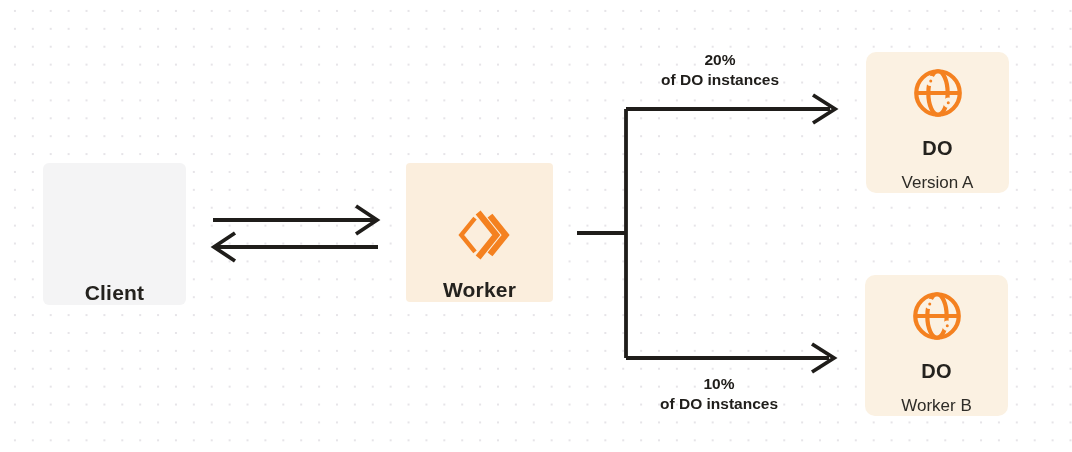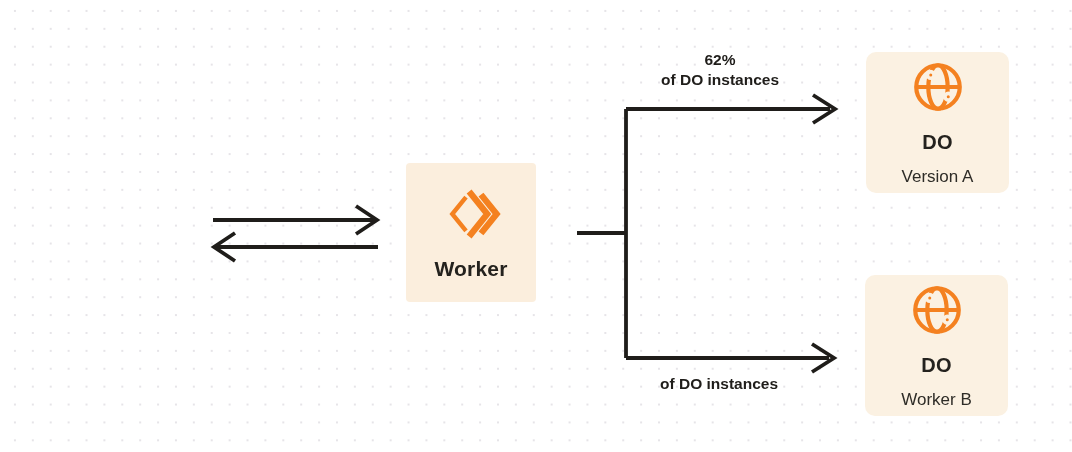--- a/index.html
+++ b/index.html
@@ -42,40 +42,40 @@
     fill: none;
     stroke-linejoin: miter;
     stroke-linecap: butt;
   }
 
   .node {
     position: absolute;
     display: flex;
     flex-direction: column;
     align-items: center;
-    justify-content: center;
+    justify-content: flex-end;
     text-align: center;
   }
   .node-title {
     font-weight: bold;
     color: var(--text);
     letter-spacing: 0.2px;
   }
 
   .client-node {
     left: 43px; top: 163px;
     width: 143px; height: 142px;
     background: var(--client-bg);
     border-radius: 6px;
   }
   .client-node .node-title { font-size: 21px; }
 
   .worker-node {
     left: 406px; top: 163px;
-    width: 130px; height: 139px;
+    width: 147px; height: 139px;
     background: var(--worker-bg);
     border-radius: 4px;
     gap: 13px;
   }
   .worker-node .node-title { font-size: 21px; }
 
   .do-node {
     width: 143px; height: 141px;
     background: var(--do-bg);
     border-radius: 10px;
@@ -130,36 +130,40 @@
     <g class="edge">
       <path d="M626 109 H830"></path>
       <path d="M813 95 L835 109 L813 123"></path>
     </g>
     <g class="edge">
       <path d="M626 358 H829"></path>
       <path d="M812 344 L834 358 L812 372"></path>
     </g>
   </svg>
 
+  <div class="node client-node">
+    <span class="node-title">Client</span>
+  </div>
 
   <div class="node worker-node">
     <svg class="workers-icon" viewBox="0 0 96 96">
       <path d="M40 21 L18 48 L40 75" stroke-width="7"></path>
       <path d="M45 12 L74 48 L45 84" stroke-width="10"></path>
       <path d="M64 17 L89 48 L64 79" stroke-width="10"></path>
     </svg>
     <span class="node-title">Worker</span>
   </div>
 
   <div class="edge-label top">
-    <div>62%</div>
+    <div>20%</div>
     <div>of DO instances</div>
   </div>
 
   <div class="edge-label bottom">
+    <div>10%</div>
     <div>of DO instances</div>
   </div>
 
   <div class="node do-node version-a">
     <svg class="globe-icon" viewBox="0 0 96 96">
       <circle class="g-stroke" cx="48" cy="48" r="36"></circle>
       <ellipse class="g-stroke" cx="48" cy="48" rx="16" ry="36"></ellipse>
       <path class="g-stroke" d="M12 48 H84"></path>
       <circle class="g-dot" cx="36" cy="28" r="5.5"></circle>
       <circle class="g-dot" cx="65" cy="64" r="5.5"></circle>

